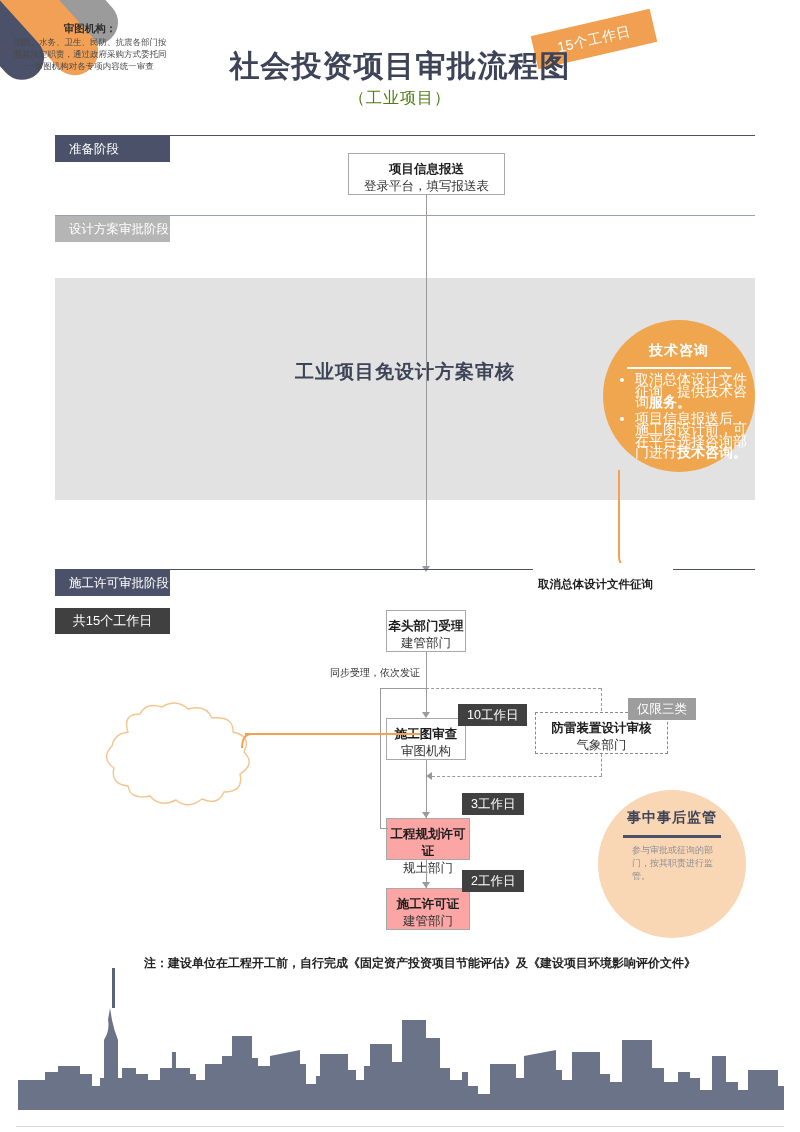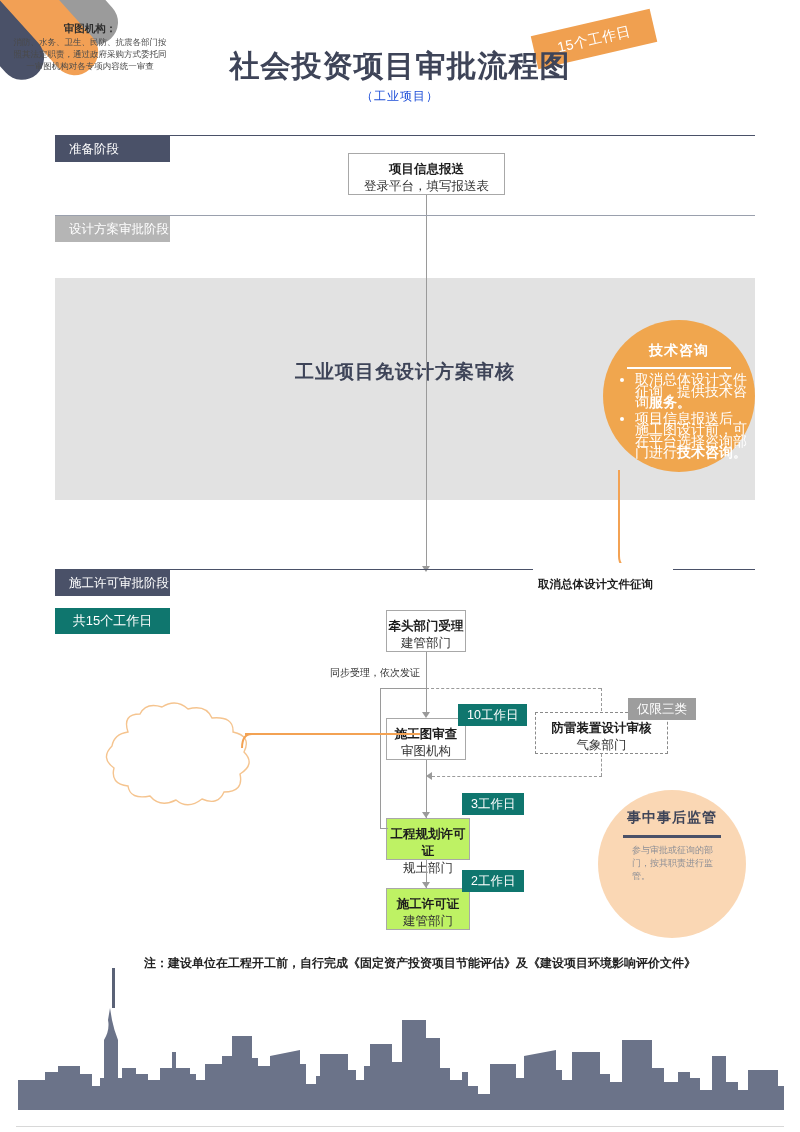--- a/index.html
+++ b/index.html
@@ -23,53 +23,53 @@
   }
 
   
   #title{
     position:absolute;left:0;top:46px;width:800px;text-align:center;
     font-size:30px;font-weight:bold;color:#3e4458;letter-spacing:1px;
     font-family:"Liberation Sans","DejaVu Sans",sans-serif;
   }
   #subtitle{
     position:absolute;left:0;top:88px;width:800px;text-align:center;
-    font-size:12px;color:#1d4ed8;letter-spacing:1px;
+    font-size:16px;color:#4d7c0f;letter-spacing:1px;
   }
   #ribbon{
     position:absolute;left:533px;top:22px;width:122px;height:34px;
     background:#f0a050;transform:rotate(-13deg);
     color:#ffffff;font-size:14px;line-height:34px;text-align:center;
     letter-spacing:0.5px;
   }
 
   
   .stage-tag{
     position:absolute;height:26px;line-height:26px;
     color:#ffffff;font-size:12.5px;padding:0 14px;
     box-sizing:border-box;white-space:nowrap;
   }
   .rule{position:absolute;height:1px;background:#4a5168;}
   .rule-light{position:absolute;height:1px;background:#9aa0ad;}
 
   
   .node{
     position:absolute;box-sizing:border-box;
-    background:#bef264;border:1px solid #a8a8a8;
+    background:#fca5a5;border:1px solid #a8a8a8;
     text-align:center;padding-top:7px;
   }
   .node .t1{font-size:12.5px;font-weight:bold;color:#1d1d1d;line-height:17px;}
   .node .t2{font-size:12.5px;color:#333333;line-height:17px;}
   .node.plain{background:#ffffff;}
   .node.dashed{background:#ffffff;border:1px dashed #8a8a8a;}
 
   
   .badge{
     position:absolute;height:22px;line-height:22px;
-    background:#0f766e;color:#ffffff;font-size:12.5px;
+    background:#404040;color:#ffffff;font-size:12.5px;
     padding:0 9px;box-sizing:border-box;white-space:nowrap;
   }
   .badge.gray{background:#9d9d9d;}
   .badge.big{height:26px;line-height:26px;font-size:13px;padding:0 14px;}
 
   
   #graypanel{
     position:absolute;left:55px;top:278px;width:700px;height:222px;
     background:#e2e2e2;
   }

